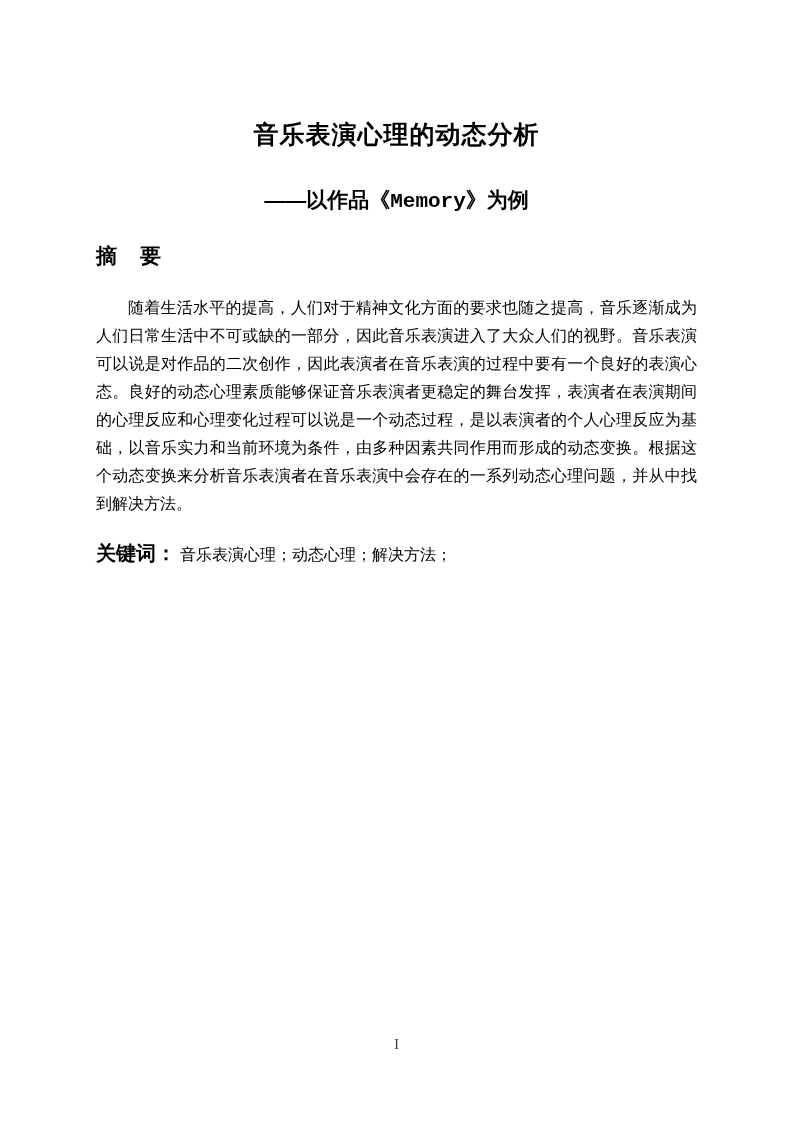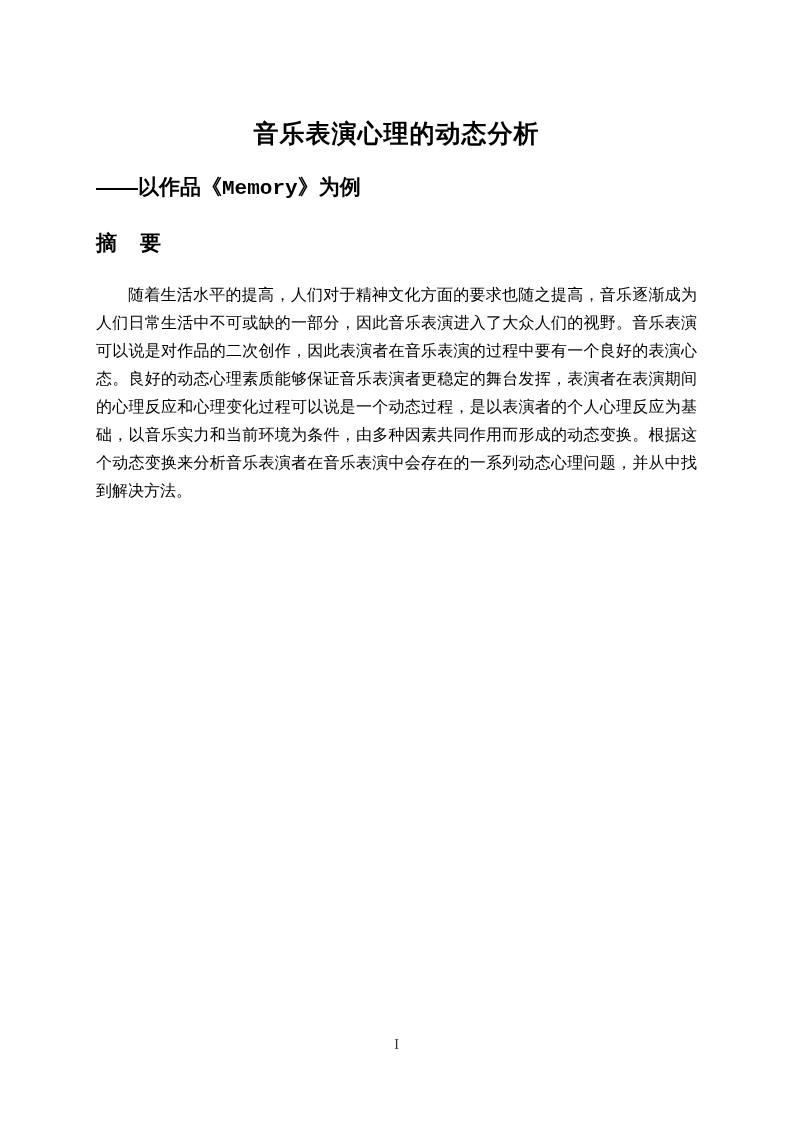--- a/index.html
+++ b/index.html
@@ -15,29 +15,29 @@
   }
   .content {
     position: absolute;
     left: 96px;
     right: 96px;
     top: 0;
   }
   .doc-title {
     padding-top: 117px;
     text-align: center;
-    font-family: Liberation Serif, serif;
+    font-family: Liberation Sans, sans-serif;
     font-weight: bold;
     font-size: 25px;
     line-height: 34px;
     letter-spacing: 1px;
   }
   .doc-subtitle {
-    margin-top: 21px;
-    text-align: left;
+    margin-top: 34px;
+    text-align: center;
     font-family: "Liberation Sans", "DejaVu Sans", sans-serif;
     font-weight: bold;
     font-size: 21px;
     line-height: 29px;
   }
   .doc-subtitle .mono {
     font-family: "Liberation Mono", "DejaVu Sans Mono", monospace;
     font-weight: bold;
     font-size: 21px;
   }
@@ -88,17 +88,18 @@
   <div class="content">
 
     <h1 class="doc-title">音乐表演心理的动态分析</h1>
 
     <h2 class="doc-subtitle"><span>——以作品《</span><span class="mono">Memory</span><span>》为例</span></h2>
 
     <h3 class="abstract-heading">摘　要</h3>
 
     <p class="abstract-body">随着生活水平的提高，人们对于精神文化方面的要求也随之提高，音乐逐渐成为人们日常生活中不可或缺的一部分，因此音乐表演进入了大众人们的视野。音乐表演可以说是对作品的二次创作，因此表演者在音乐表演的过程中要有一个良好的表演心态。良好的动态心理素质能够保证音乐表演者更稳定的舞台发挥，表演者在表演期间的心理反应和心理变化过程可以说是一个动态过程，是以表演者的个人心理反应为基础，以音乐实力和当前环境为条件，由多种因素共同作用而形成的动态变换。根据这个动态变换来分析音乐表演者在音乐表演中会存在的一系列动态心理问题，并从中找到解决方法。</p>
 
+    <p class="keywords-line"><span class="keywords-label">关键词：</span><span>音乐表演心理；动态心理；解决方法；</span></p>
 
   </div>
 
   <div class="page-footer">I</div>
 </div>
 
 </body></html>

